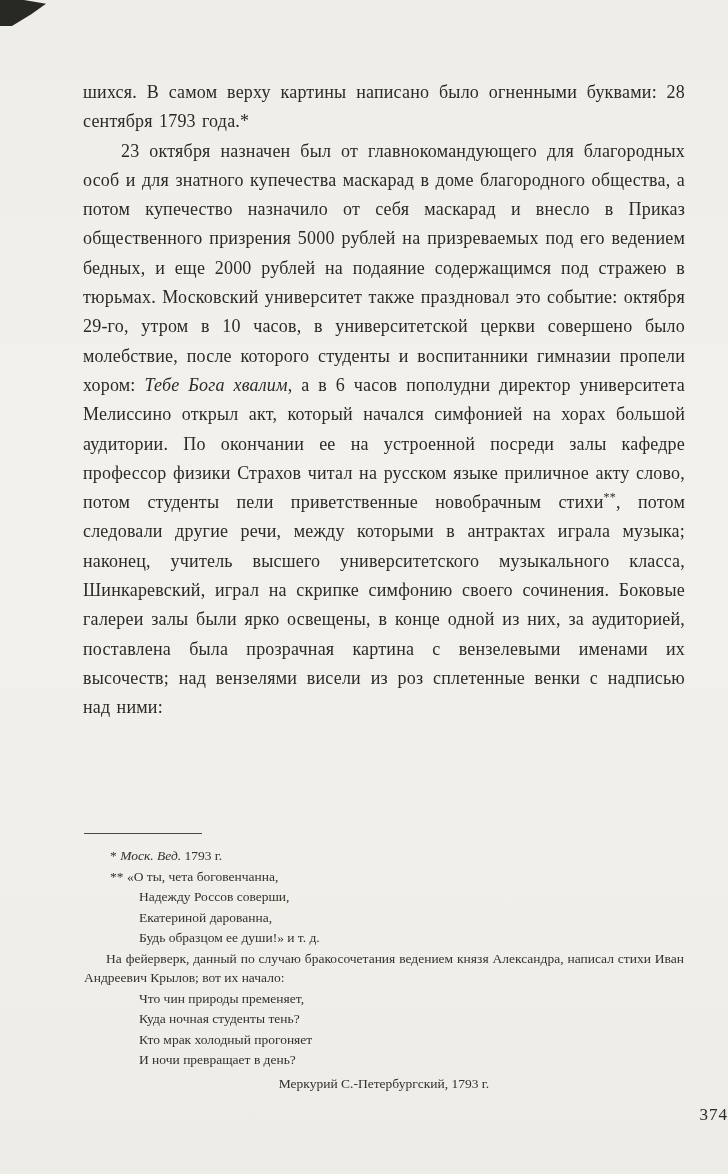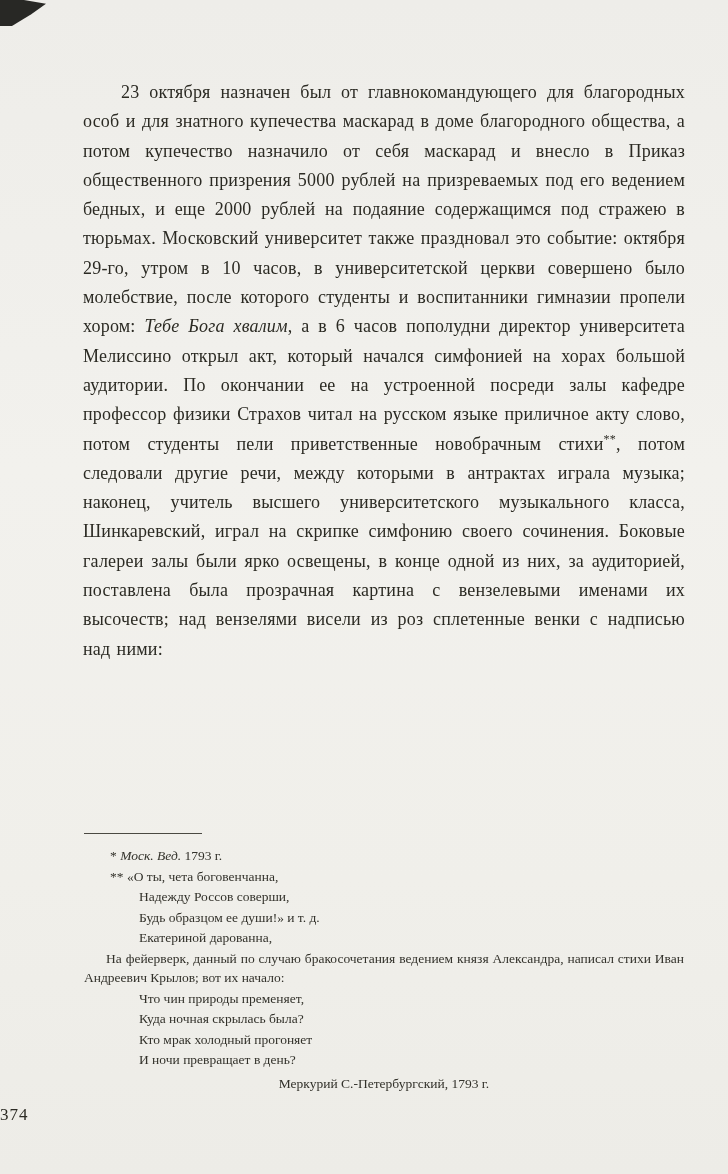--- a/index.html
+++ b/index.html
@@ -76,50 +76,51 @@
   .fn em { font-style: italic; }
   .fn-attrib {
     margin-top: 4px;
     text-align: center;
   }
   .page-number {
     position: absolute;
     left: 0;
     right: 0;
     top: 1105px;
-    text-align: left;
+    text-align: right;
     font-size: 17px;
     letter-spacing: 1px;
     color: #2b2a23;
   }
 </style>
 </head>
 <body>
 
 <div class="page">
 
   <div class="scan-mark"></div>
 
   <main class="body-text">
+    <p class="para">шихся. В самом верху картины написано было огненными буквами: 28 сентября 1793 года.*</p>
     <p class="para indent"><span>23 октября назначен был от главнокомандующего для благородных особ и для знатного купечества маскарад в доме благородного общества, а потом купечество назначило от себя маскарад и внесло в Приказ общественного призрения 5000 рублей на призреваемых под его ведением бедных, и еще 2000 рублей на подаяние содержащимся под стражею в тюрьмах. Московский университет также праздновал это событие: октября 29-го, утром в 10 часов, в университетской церкви совершено было молебствие, после которого студенты и воспитанники гимназии пропели хором: </span><em>Тебе Бога хвалим</em><span>, а в 6 часов пополудни директор университета Мелиссино открыл акт, который начался симфонией на хорах большой аудитории. По окончании ее на устроенной посреди залы кафедре профессор физики Страхов читал на русском языке приличное акту слово, потом студенты пели приветственные новобрачным стихи</span><sup>**</sup><span>, потом следовали другие речи, между которыми в антрактах играла музыка; наконец, учитель высшего университетского музыкального класса, Шинкаревский, играл на скрипке симфонию своего сочинения. Боковые галереи залы были ярко освещены, в конце одной из них, за аудиторией, поставлена была прозрачная картина с вензелевыми именами их высочеств; над вензелями висели из роз сплетенные венки с надписью над ними:</span></p>
   </main>
 
   <div class="fn-rule"></div>
 
   <section class="footnotes">
     <p class="fn fn-hang"><span>*</span> <em>Моск. Вед.</em> <span>1793 г.</span></p>
 
     <p class="fn fn-hang"><span>**</span> <span>«О ты, чета боговенчанна,</span></p>
     <p class="fn fn-verse">Надежду Россов соверши,</p>
+    <p class="fn fn-verse">Екатериной дарованна,</p>
     <p class="fn fn-verse">Будь образцом ее души!» и т. д.</p>
-    <p class="fn fn-verse">Екатериной дарованна,</p>
 
     <p class="fn fn-para">На фейерверк, данный по случаю бракосочетания ведением князя Александра, написал стихи Иван Андреевич Крылов; вот их начало:</p>
     <p class="fn fn-verse">Что чин природы пременяет,</p>
-    <p class="fn fn-verse">Куда ночная скрылась была?</p>
+    <p class="fn fn-verse">Куда ночная студенты тень?</p>
     <p class="fn fn-verse">Кто мрак холодный прогоняет</p>
     <p class="fn fn-verse">И ночи превращает в день?</p>
 
     <p class="fn fn-attrib">Меркурий С.-Петербургский, 1793 г.</p>
   </section>
 
   <div class="page-number">374</div>
 
 </div>
 

